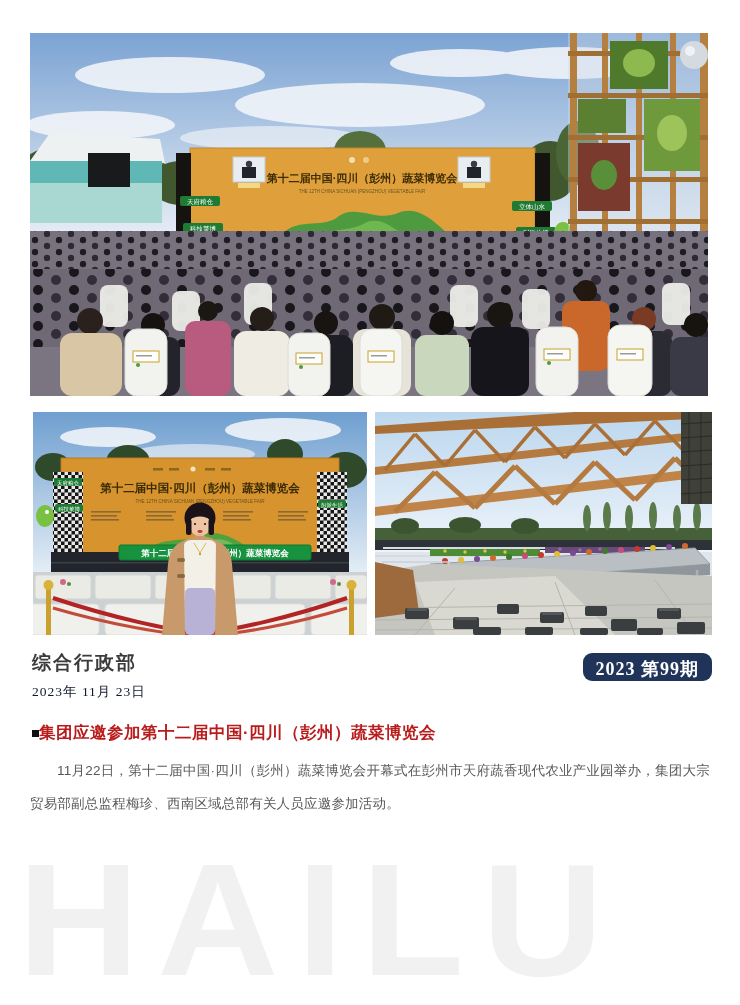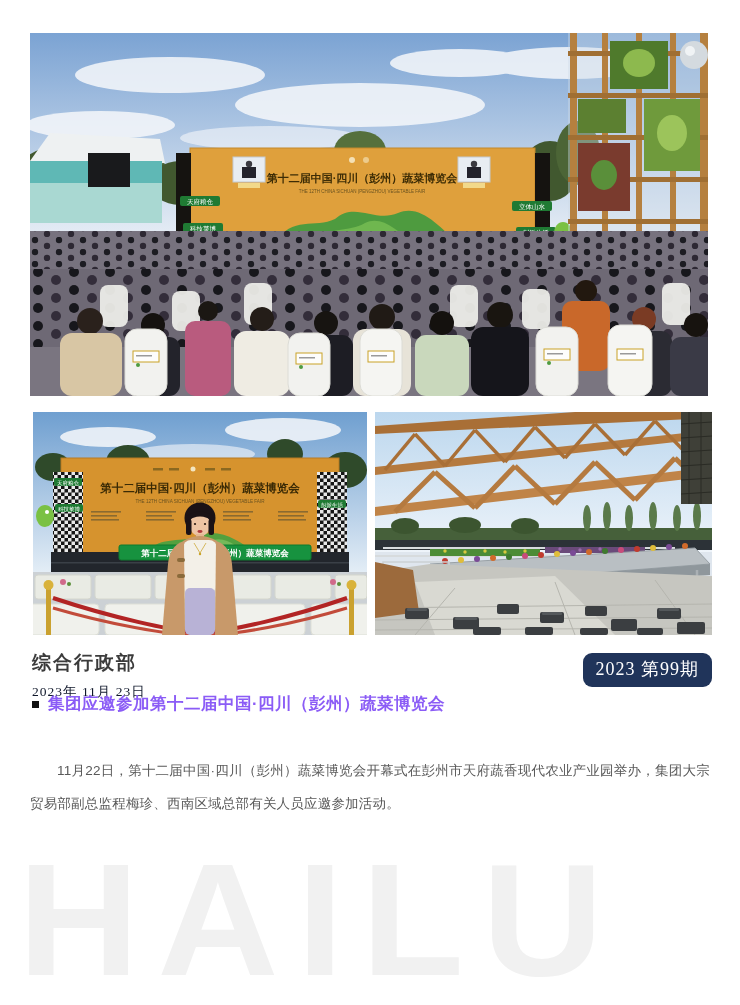--- a/index.html
+++ b/index.html
@@ -11,27 +11,27 @@
   .photo{position:absolute;overflow:hidden;background:#dfe6ee;}
   #photo-main{left:30px;top:33px;width:678px;height:363px;}
   #photo-left{left:33px;top:412px;width:334px;height:223px;}
   #photo-right{left:375px;top:412px;width:337px;height:223px;}
   .meta{position:absolute;left:32px;top:650px;z-index:2;}
   .dept{font-family:Liberation Serif, serif;font-size:19px;font-weight:700;color:#3b3b3b;letter-spacing:2px;}
   .date{font-family:"Liberation Serif","DejaVu Serif",serif;font-size:13.5px;color:#0f172a;margin-top:7px;letter-spacing:1px;}
   .badge{
     position:absolute;top:653px;right:28px;z-index:2;
     background:#20345a;color:#ffffff;border-radius:9px;
-    font-family:"Liberation Serif","DejaVu Serif",serif;font-weight:400;font-size:18px;
-    padding:4px 13px 6px;letter-spacing:1px;
+    font-family:"Liberation Serif","DejaVu Serif",serif;font-weight:700;font-size:18px;
+    padding:4px 13px 0;letter-spacing:1px;
   }
   .headline{
-    position:absolute;left:32px;top:693px;right:30px;z-index:2;
-    display:flex;align-items:center;gap:9px;
-    font-size:16.5px;font-weight:700;color:#8b5cf6;letter-spacing:.5px;
+    position:absolute;left:32px;top:722px;right:30px;z-index:2;
+    display:flex;align-items:center;
+    font-size:16.5px;font-weight:700;color:#b91c1c;letter-spacing:.5px;
   }
   .bullet{width:7px;height:7px;background:#111111;flex:0 0 auto;}
   .body-text{position:absolute;left:30px;top:754px;width:680px;z-index:1;}
   .body-text p{
     margin:0 0 9px;font-size:13.5px;line-height:33px;color:#595959;
     text-align:justify;text-indent:2em;letter-spacing:.2px;
   }
   .watermark{
     position:absolute;left:18px;top:840px;width:710px;z-index:0;
     font-size:168px;font-weight:800;line-height:1;color:#f1f1f1;

